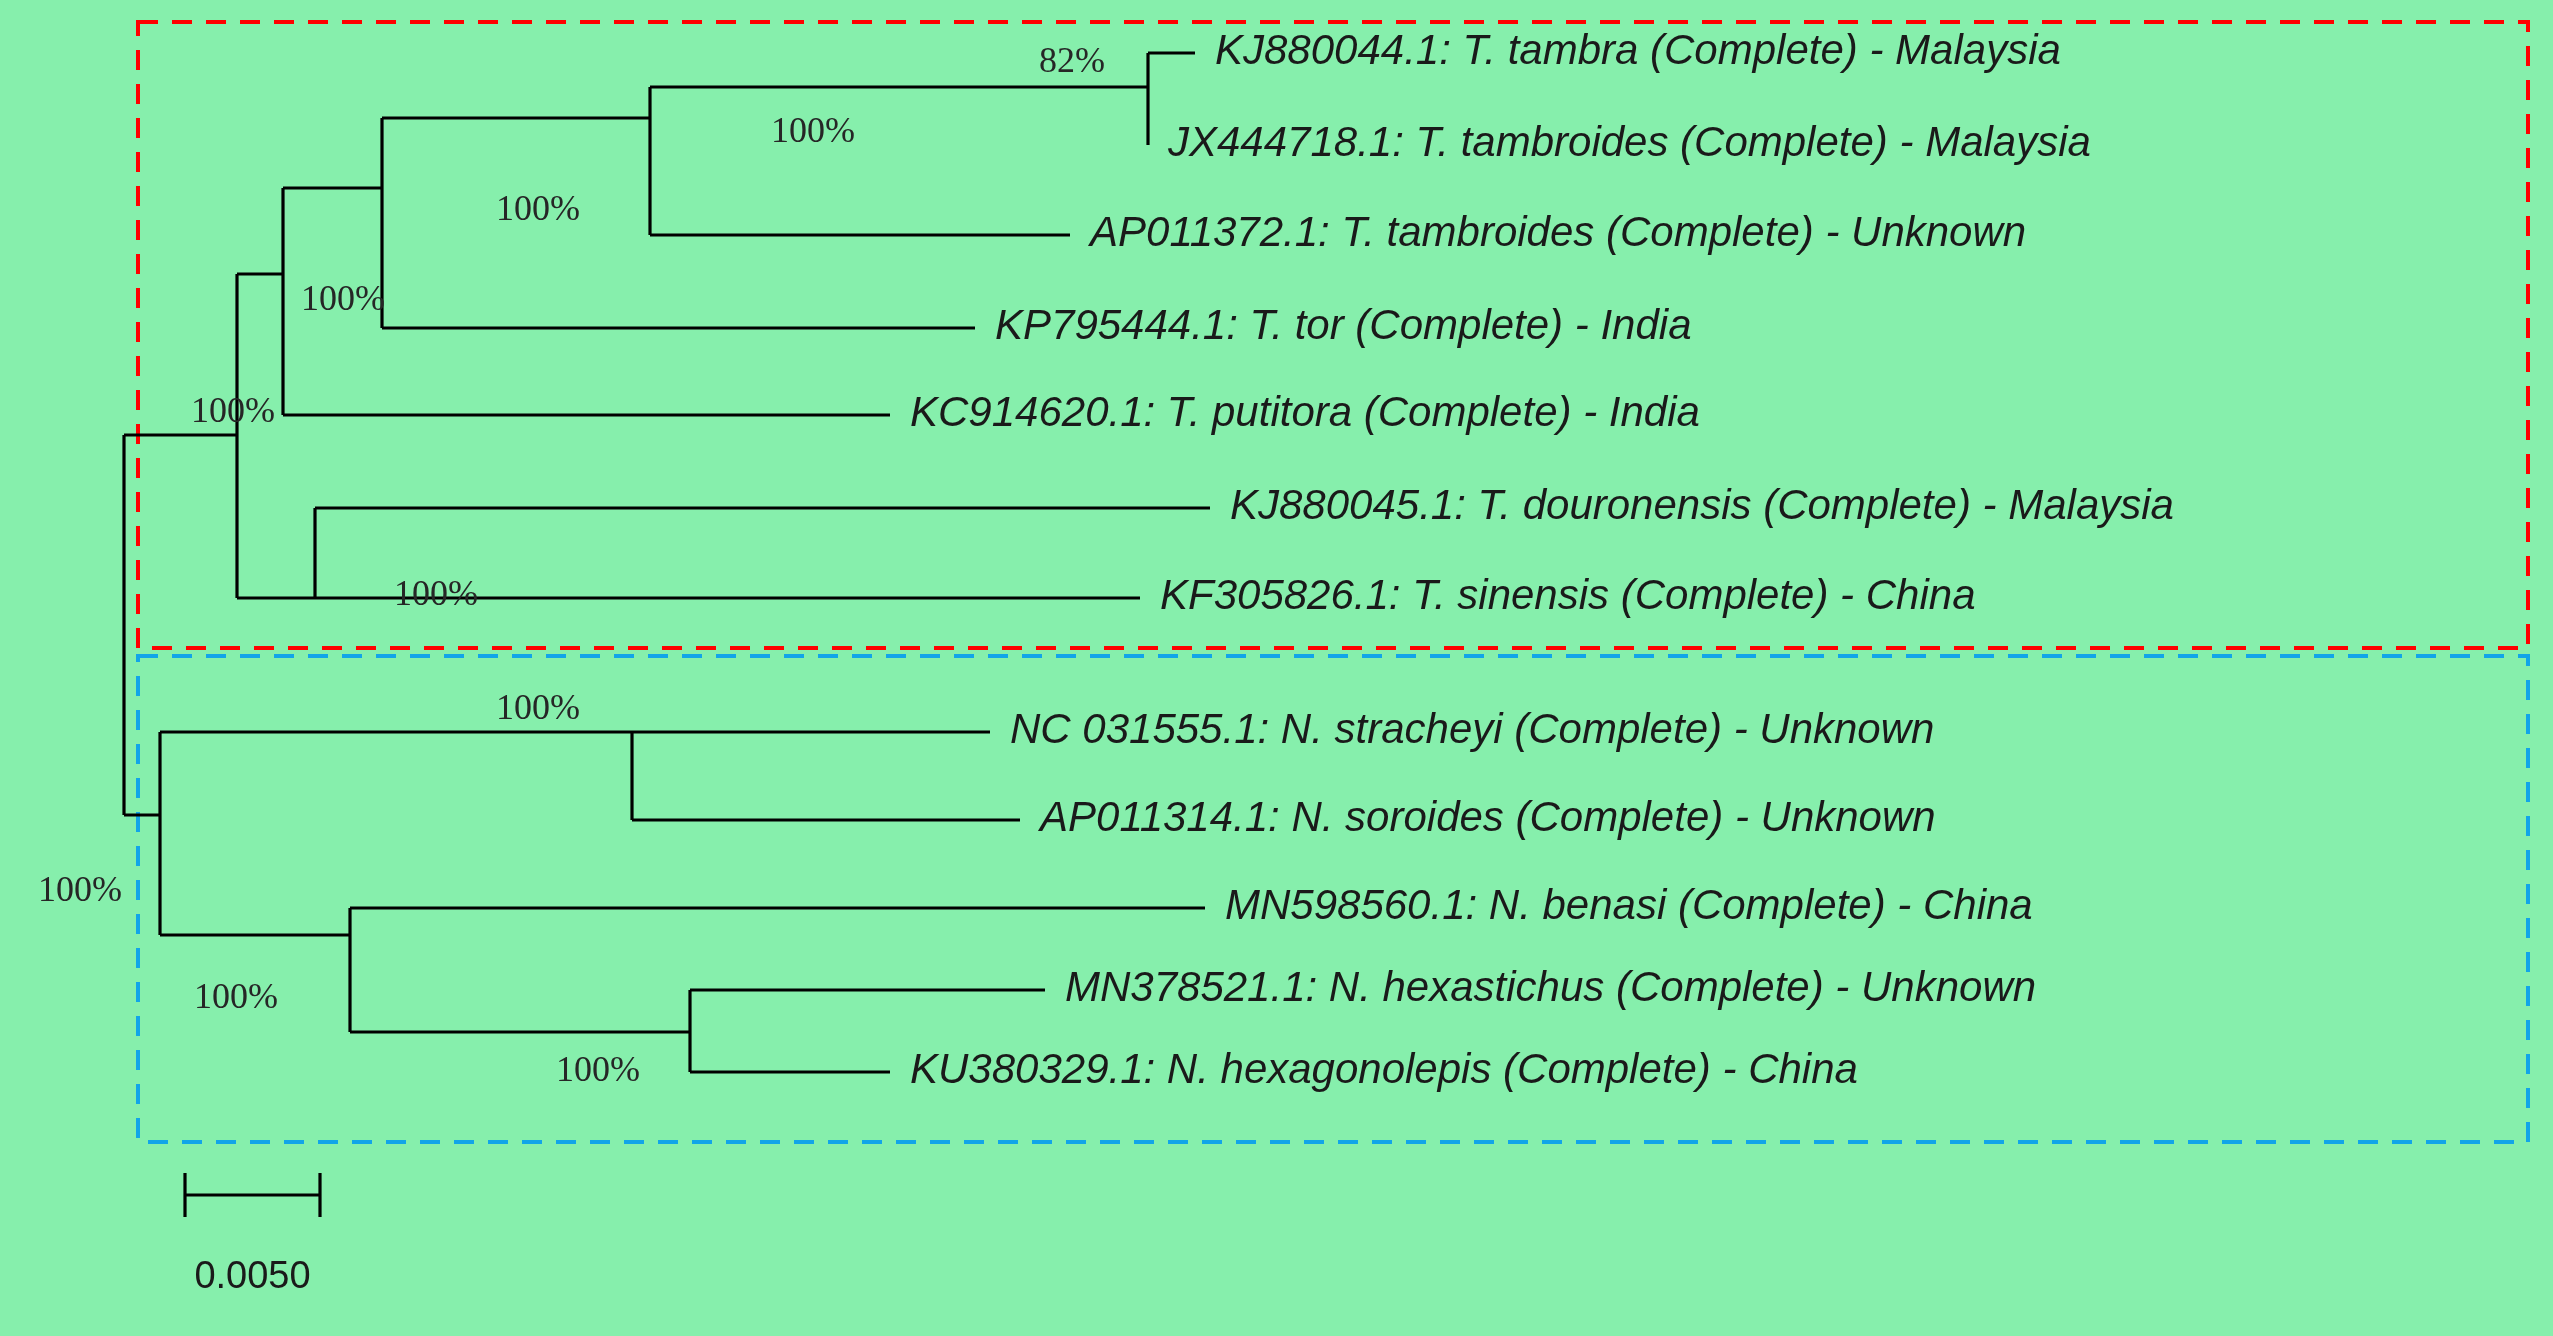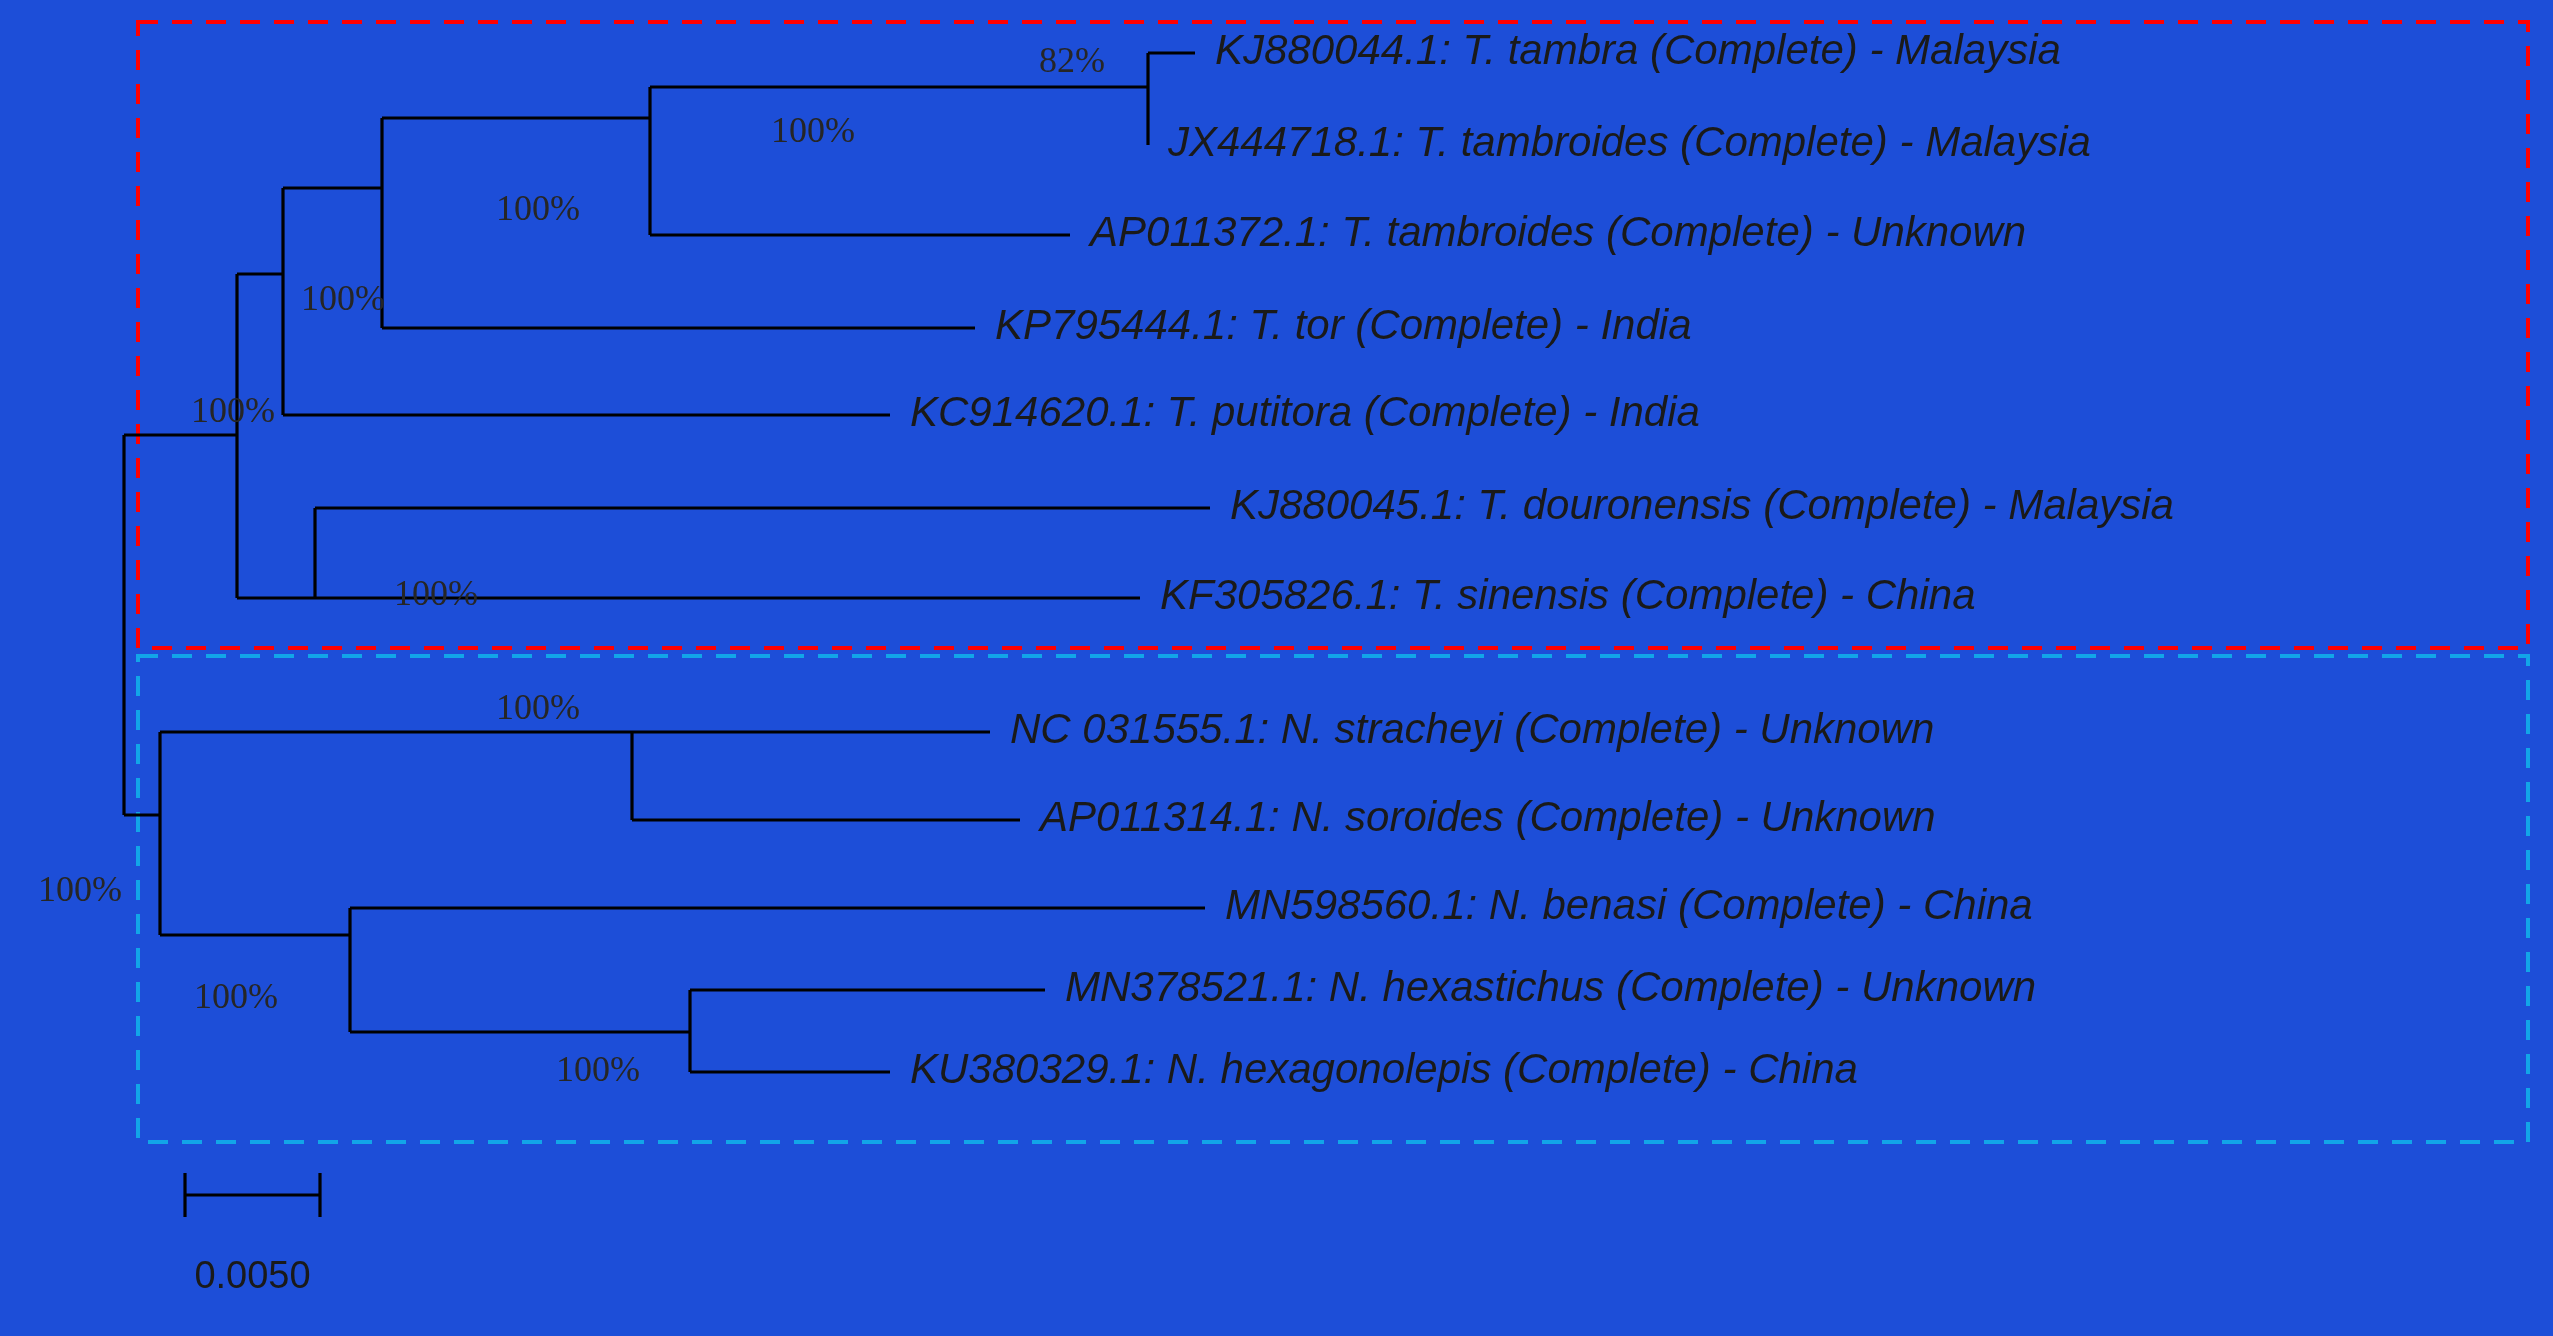--- a/index.html
+++ b/index.html
@@ -7,21 +7,21 @@
     padding: 0;
     background: #ffffff;
   }
   body {
     font-family: "Liberation Sans", sans-serif;
   }
   #tree-figure {
     position: relative;
     width: 2553px;
     height: 1336px;
-    background: #1d4ed8;
+    background: #86efac;
     overflow: hidden;
   }
   svg.tree-canvas {
     position: absolute;
     left: 0;
     top: 0;
     width: 2553px;
     height: 1336px;
   }
   .branch {

